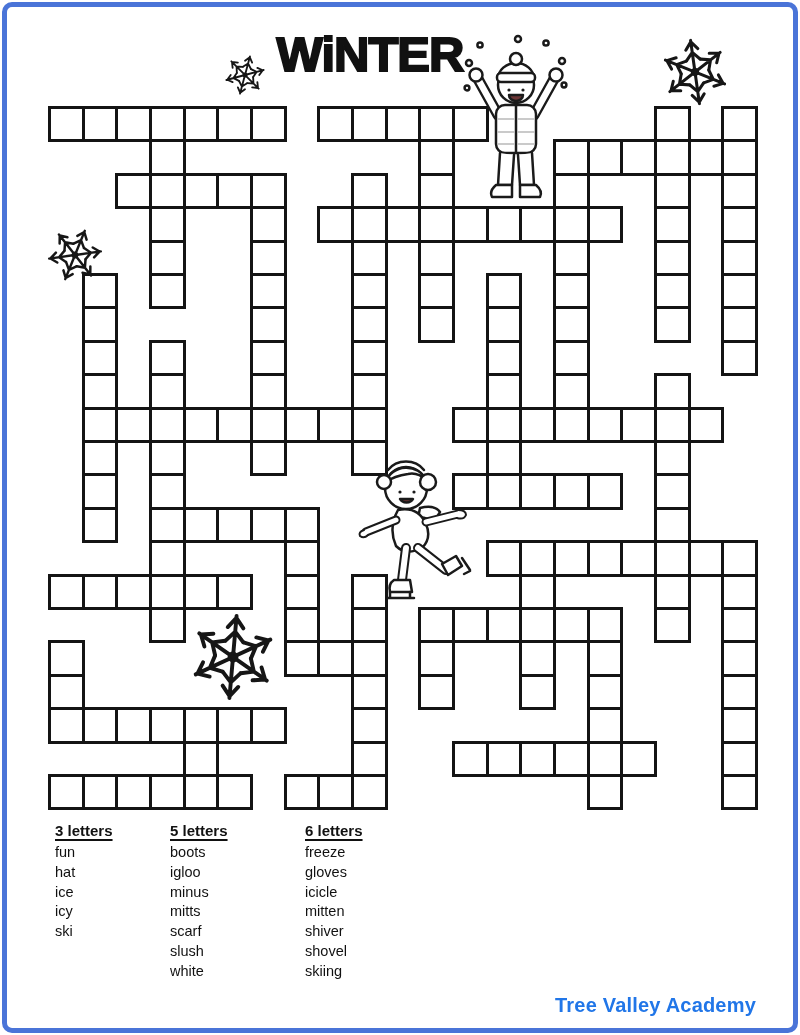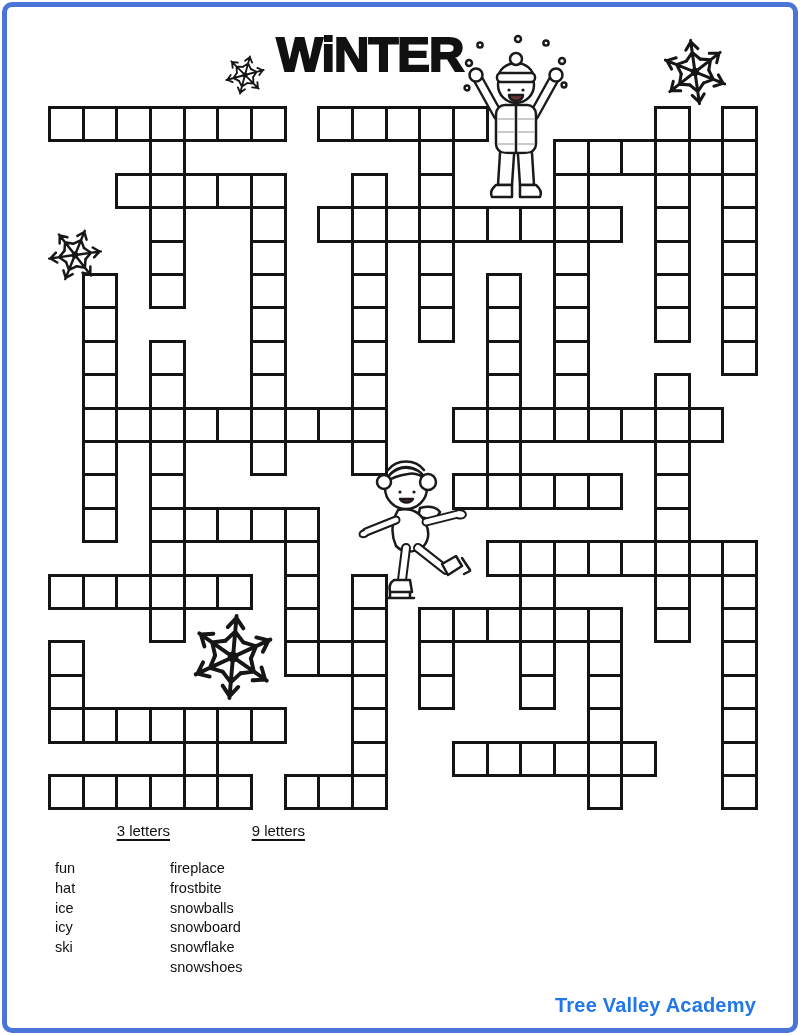--- a/index.html
+++ b/index.html
@@ -26,22 +26,22 @@
     position:absolute;left:55px;top:822px;width:710px;display:flex;z-index:5;
   }
   .wordcol{flex:0 0 auto;}
   .wordcol:nth-child(1){width:115px;}
   .wordcol:nth-child(2){width:135px;}
   .wordcol:nth-child(3){width:123px;}
   .wordcol:nth-child(4){width:127px;}
   .wordcol:nth-child(5){width:125px;}
   .wordcol:nth-child(6){width:85px;}
   .wordcol h3{
-    margin:0 0 20px 0;font-size:15px;font-weight:normal;color:#111;
-    text-decoration:underline;text-underline-offset:3px;text-decoration-thickness:2px;text-align:right;
+    margin:0 0 4px 0;font-size:15px;font-weight:bold;color:#111;
+    text-decoration:underline;text-underline-offset:3px;text-decoration-thickness:2px;
   }
   .wordcol .word{
     font-size:14.5px;color:#111;line-height:19.8px;
   }
   .branding{
     position:absolute;right:44px;top:994px;font-size:20px;font-weight:bold;
     letter-spacing:0.2px;z-index:5;
   }
   svg{display:block;}
 </style>
@@ -368,23 +368,34 @@
 <div class="wordlists">
     <div class="wordcol">
       <h3>3 letters</h3>
       <div class="word">fun</div>
       <div class="word">hat</div>
       <div class="word">ice</div>
       <div class="word">icy</div>
       <div class="word">ski</div>
     </div>
     <div class="wordcol">
-      <h3>9 letters</h3>
-      <div class="word">fireplace</div>
-      <div class="word">frostbite</div>
-      <div class="word">snowballs</div>
-      <div class="word">snowboard</div>
-      <div class="word">snowflake</div>
-      <div class="word">snowshoes</div>
+      <h3>5 letters</h3>
+      <div class="word">boots</div>
+      <div class="word">igloo</div>
+      <div class="word">minus</div>
+      <div class="word">mitts</div>
+      <div class="word">scarf</div>
+      <div class="word">slush</div>
+      <div class="word">white</div>
+    </div>
+    <div class="wordcol">
+      <h3>6 letters</h3>
+      <div class="word">freeze</div>
+      <div class="word">gloves</div>
+      <div class="word">icicle</div>
+      <div class="word">mitten</div>
+      <div class="word">shiver</div>
+      <div class="word">shovel</div>
+      <div class="word">skiing</div>
     </div>
   </div>
 
 <div class="branding" style="color: rgb(33, 118, 232);">Tree Valley Academy</div>
 
 </body></html>

